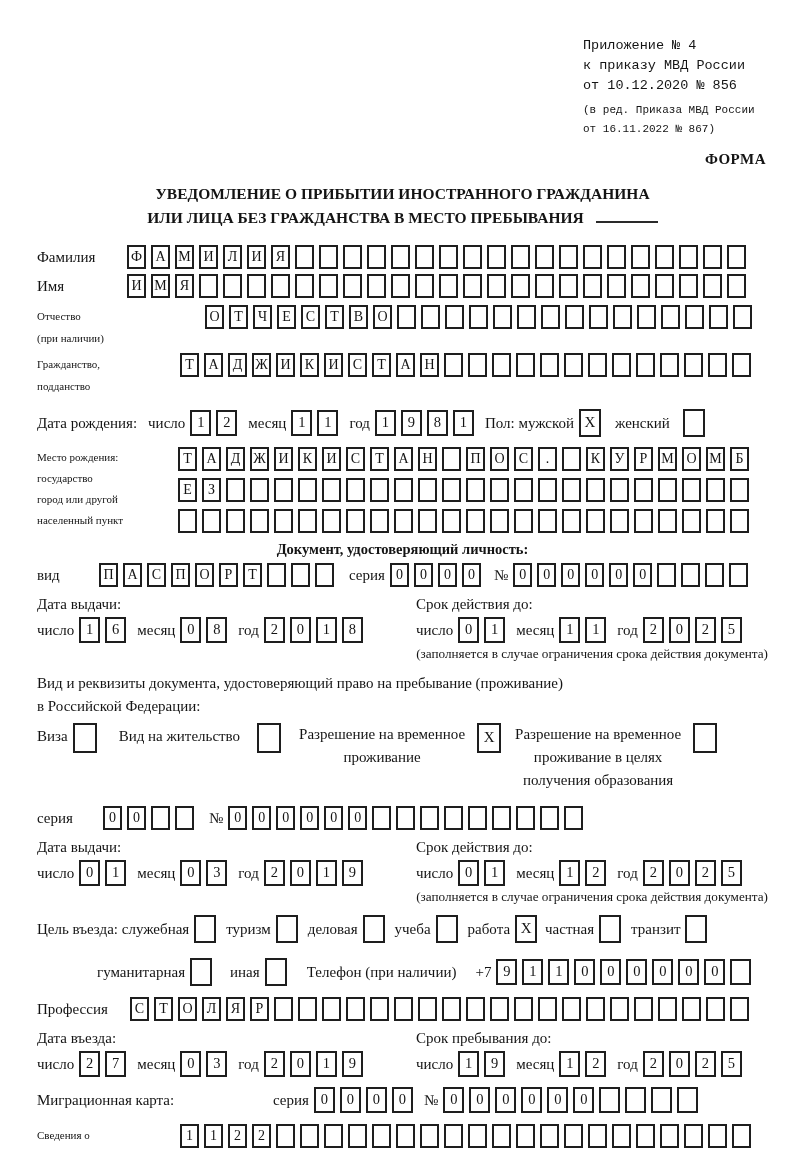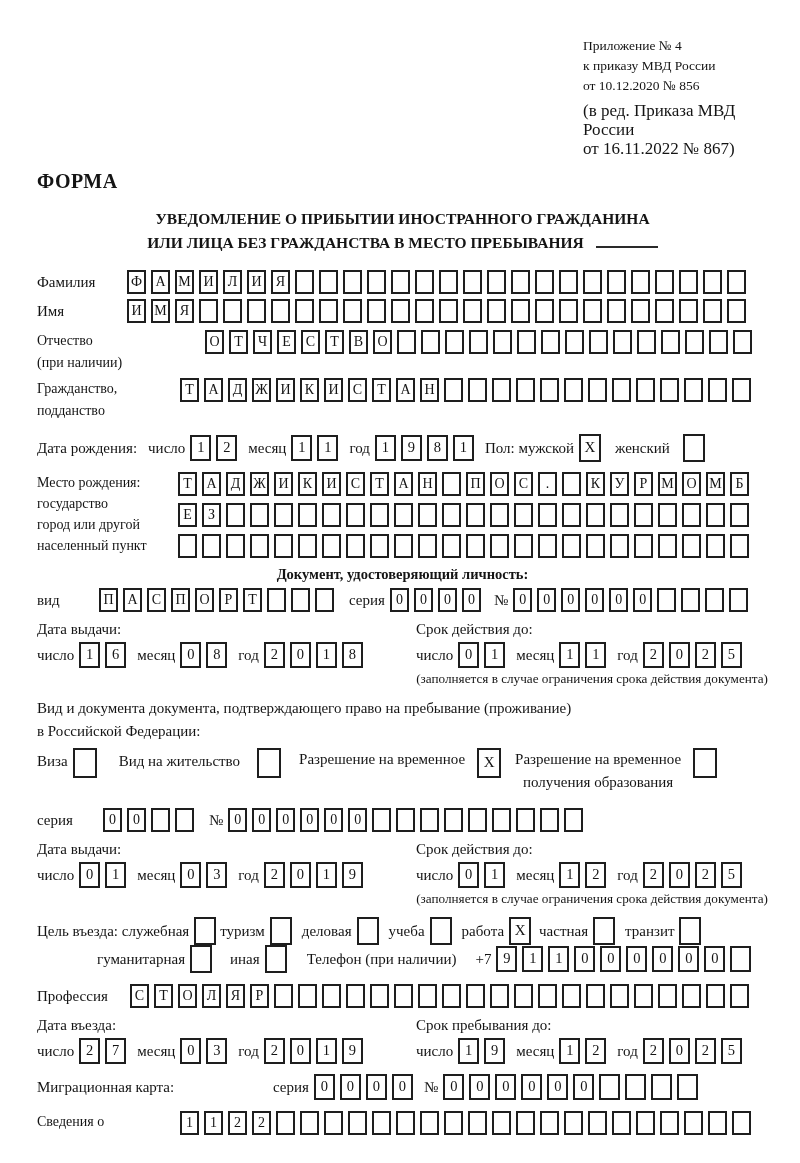--- a/index.html
+++ b/index.html
@@ -1,27 +1,27 @@
 <!DOCTYPE html>
 <html><head>
 <meta charset="utf-8">
 <style>
   html,body{margin:0;padding:0;background:#fff;}
   body{width:800px;height:1163px;color:#141414;font-family:"Liberation Serif","DejaVu Serif",serif;overflow:hidden;}
   .page{box-sizing:border-box;width:800px;height:1163px;padding:36px 32px 0 37px;}
-  .hdr-block{margin-left:auto;width:185px;font-size:13.5px;line-height:20px;}
-  .hdr-small{font-size:17px;line-height:19px;margin-top:5px;}
-  .forma{font-weight:bold;font-size:20px;margin-top:12px;letter-spacing:.5px;padding-right:2px;}
+  .hdr-block{margin-left:auto;width:185px;font-size:13.5px;line-height:20px;font-family:Liberation Mono, monospace;}
+  .hdr-small{font-size:11px;line-height:19px;margin-top:5px;}
+  .forma{text-align:right;font-weight:bold;font-size:15px;margin-top:12px;letter-spacing:.5px;padding-right:2px;}
   .title{text-align:center;font-weight:bold;font-size:15.5px;line-height:24px;margin-top:14px;}
   .blank-line{display:inline-block;width:62px;height:13px;border-bottom:2.5px solid #2a2a2a;margin-left:12px;}
   .sec-heading{text-align:center;font-weight:bold;font-size:15px;margin-top:20px;}
   .row{display:flex;align-items:center;}
   .row.top{align-items:flex-start;}
   .lbl{font-size:15px;flex:none;}
-  .lbl2{font-size:14px;line-height:22px;flex:none;}
+  .lbl2{font-size:11px;line-height:22px;flex:none;}
   .boxes{display:flex;flex:none;}
   .cbox{box-sizing:border-box;flex:none;width:19px;height:24px;border:2px solid #1e1e1e;margin-right:5px;text-align:center;font-size:14px;line-height:19px;background:#fff;}
   .boxes.md .cbox{width:21px;height:26px;line-height:21px;font-size:14.5px;}
   .boxes.chk .cbox{width:22px;height:28px;line-height:23px;font-size:15px;margin-right:0;}
   .boxes.big .cbox{width:24px;height:30px;line-height:25px;font-size:15px;margin-right:0;}
   .doc-heading{text-align:center;font-weight:bold;font-size:14.5px;margin-top:8px;}
   .dcol{flex:none;width:353px;}
   .dhead{text-align:left;font-size:15px;margin-bottom:4px;}
   .dline{display:flex;align-items:center;font-size:15px;}
   .t{flex:none;margin-right:5px;font-size:15px;}
@@ -380,41 +380,43 @@
             <span class="cbox">0</span>
             <span class="cbox">2</span>
             <span class="cbox">5</span>
           </span>
       </div>
     </div>
   </div>
   <div class="note">(заполняется в случае ограничения срока действия документа)</div>
 
   <div class="para">
-    <div>Вид и документа документа, подтверждающего право на пребывание (проживание)</div>
+    <div>Вид и реквизиты документа, удостоверяющий право на пребывание (проживание)</div>
     <div>в Российской Федерации:</div>
   </div>
 
   <div class="row top" style="margin-top:5px">
     <span class="t" style="padding-top:5px">Виза</span>
     <span class="boxes big">
         <span class="cbox">&nbsp;</span>
       </span>
     <span class="t" style="margin-left:22px;padding-top:5px">Вид на жительство</span>
     <span class="boxes big" style="margin-left:12px">
         <span class="cbox">&nbsp;</span>
       </span>
     <span class="permit-col" style="margin-left:18px">
       <span style="display:block">Разрешение на временное</span>
+      <span style="display:block">проживание</span>
     </span>
     <span class="boxes big" style="margin-left:12px">
         <span class="cbox">X</span>
       </span>
     <span class="permit-col" style="margin-left:14px">
       <span style="display:block">Разрешение на временное</span>
+      <span style="display:block">проживание в целях</span>
       <span style="display:block">получения образования</span>
     </span>
     <span class="boxes big" style="margin-left:12px">
         <span class="cbox">&nbsp;</span>
       </span>
   </div>
 
   <div class="row" style="margin-top:14px">
     <span class="lbl" style="width:66px">серия</span>
     <span class="boxes">
@@ -489,21 +491,21 @@
       </div>
     </div>
   </div>
   <div class="note">(заполняется в случае ограничения срока действия документа)</div>
 
   <div class="row" style="margin-top:10px">
     <span class="t">Цель въезда: служебная</span>
     <span class="boxes chk">
         <span class="cbox">&nbsp;</span>
       </span>
-    <span class="t ml" style="margin-left:4px">туризм</span>
+    <span class="t ml" style="margin-left:10px">туризм</span>
     <span class="boxes chk">
         <span class="cbox">&nbsp;</span>
       </span>
     <span class="t ml" style="margin-left:10px">деловая</span>
     <span class="boxes chk">
         <span class="cbox">&nbsp;</span>
       </span>
     <span class="t ml" style="margin-left:10px">учеба</span>
     <span class="boxes chk">
         <span class="cbox">&nbsp;</span>
@@ -515,21 +517,21 @@
     <span class="t ml" style="margin-left:8px">частная</span>
     <span class="boxes chk">
         <span class="cbox">&nbsp;</span>
       </span>
     <span class="t ml" style="margin-left:10px">транзит</span>
     <span class="boxes chk">
         <span class="cbox">&nbsp;</span>
       </span>
   </div>
 
-  <div class="row" style="margin-top:0;margin-left:60px">
+  <div class="row" style="margin-top:15px;margin-left:60px">
     <span class="t">гуманитарная</span>
     <span class="boxes chk">
         <span class="cbox">&nbsp;</span>
       </span>
     <span class="t ml" style="margin-left:18px">иная</span>
     <span class="boxes chk">
         <span class="cbox">&nbsp;</span>
       </span>
     <span class="t ml" style="margin-left:20px">Телефон (при наличии)</span>
     <span class="t ml" style="margin-left:14px">+7</span>

